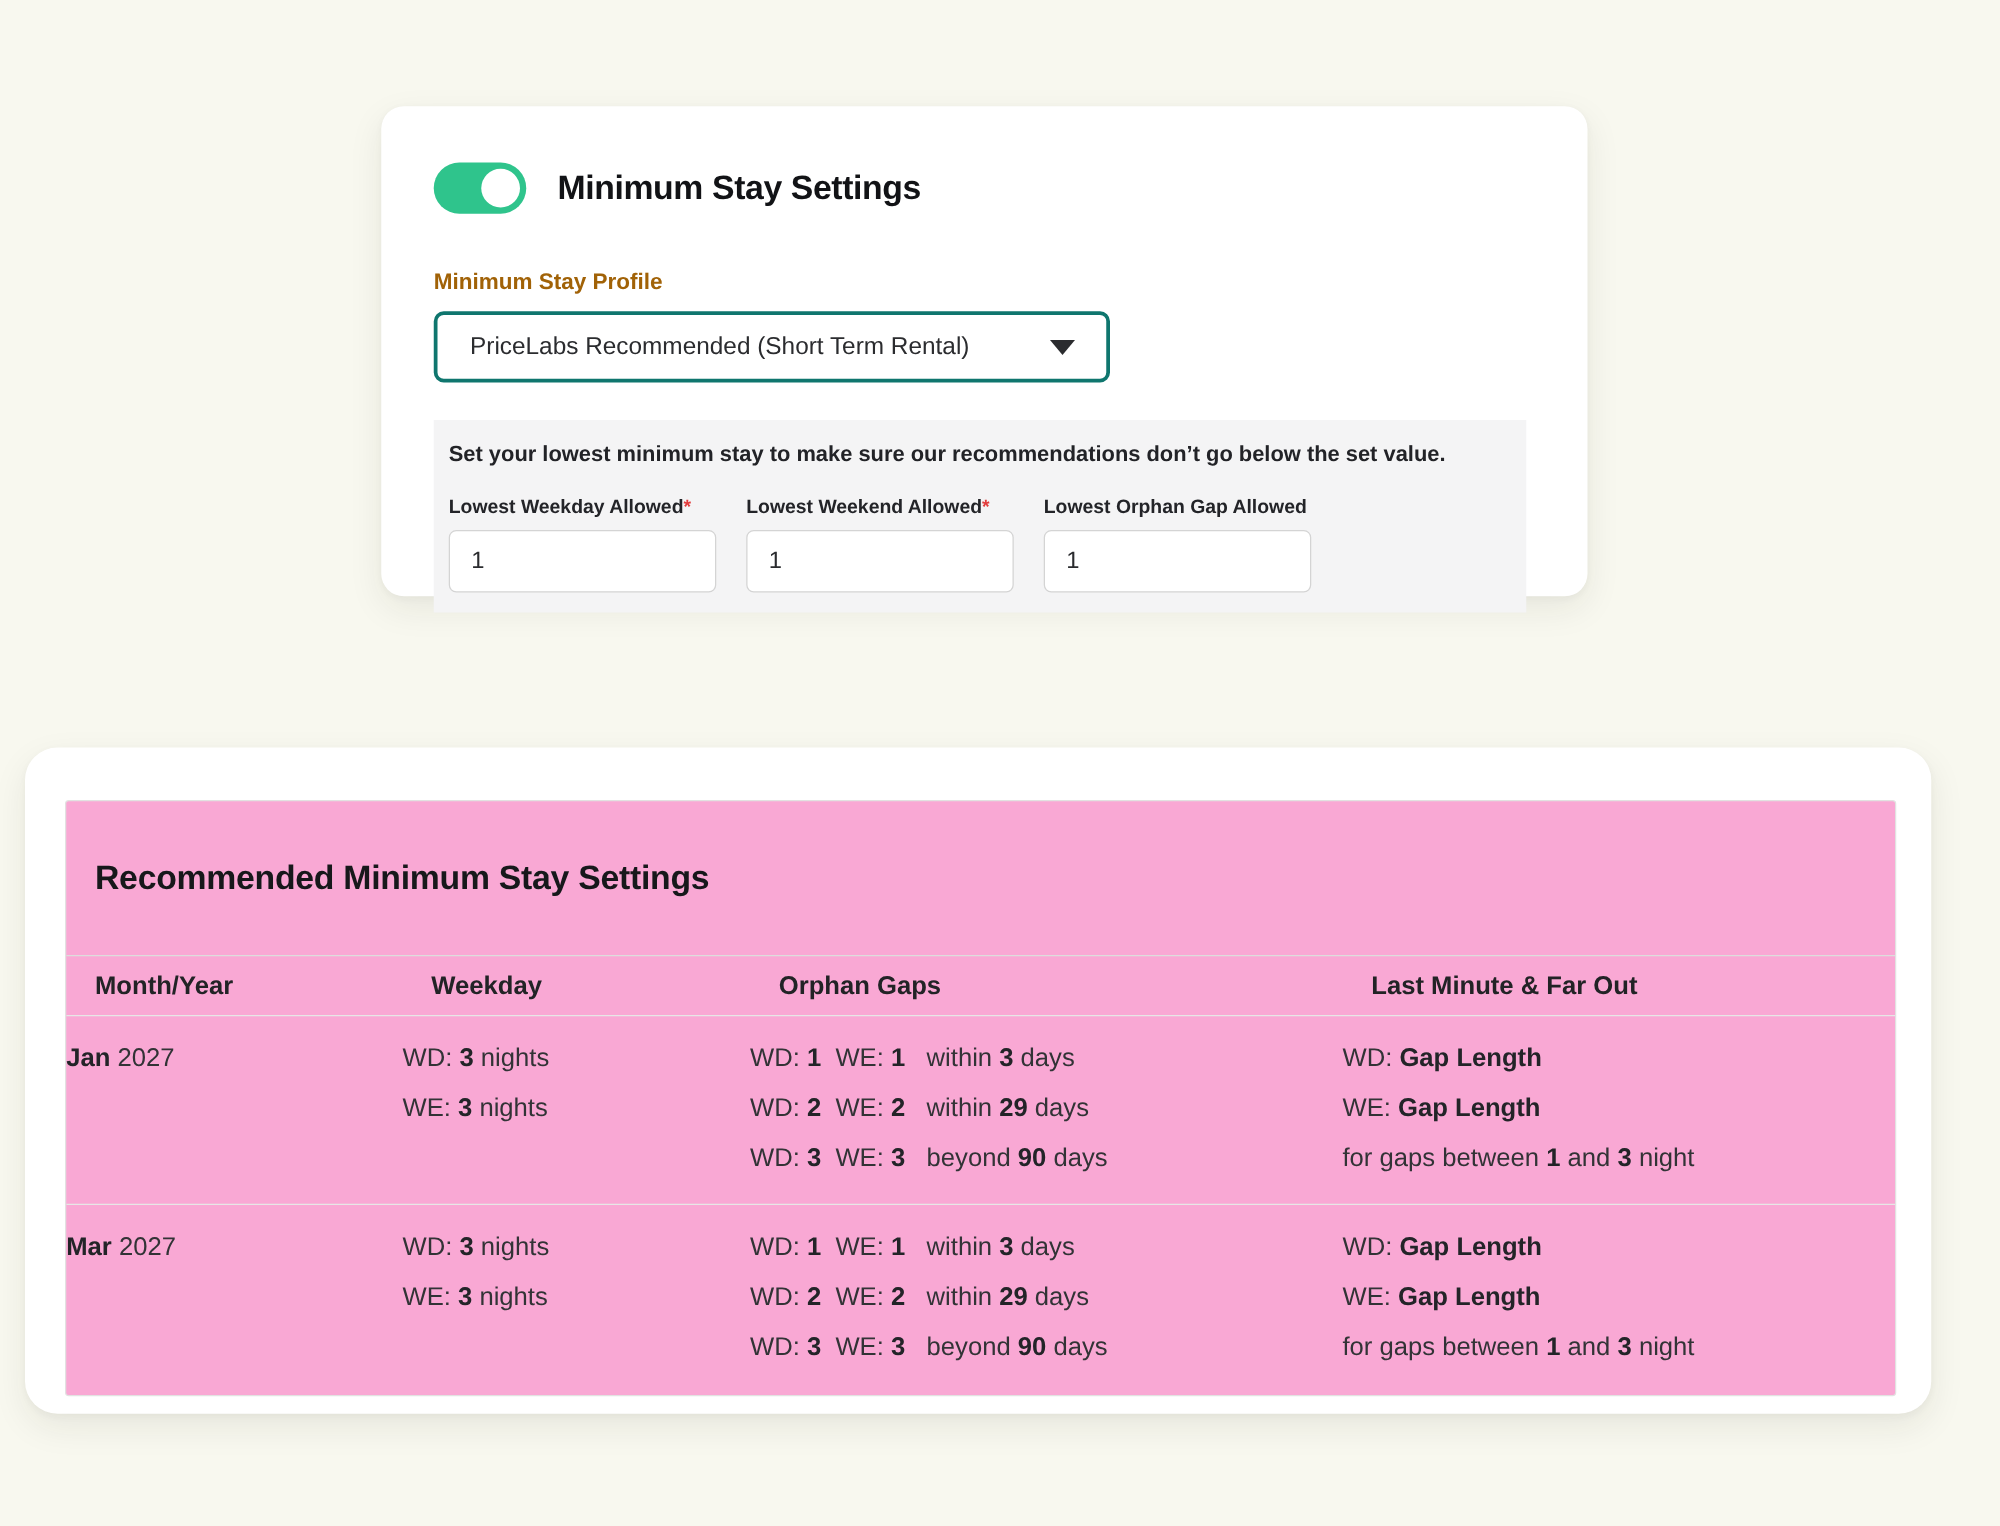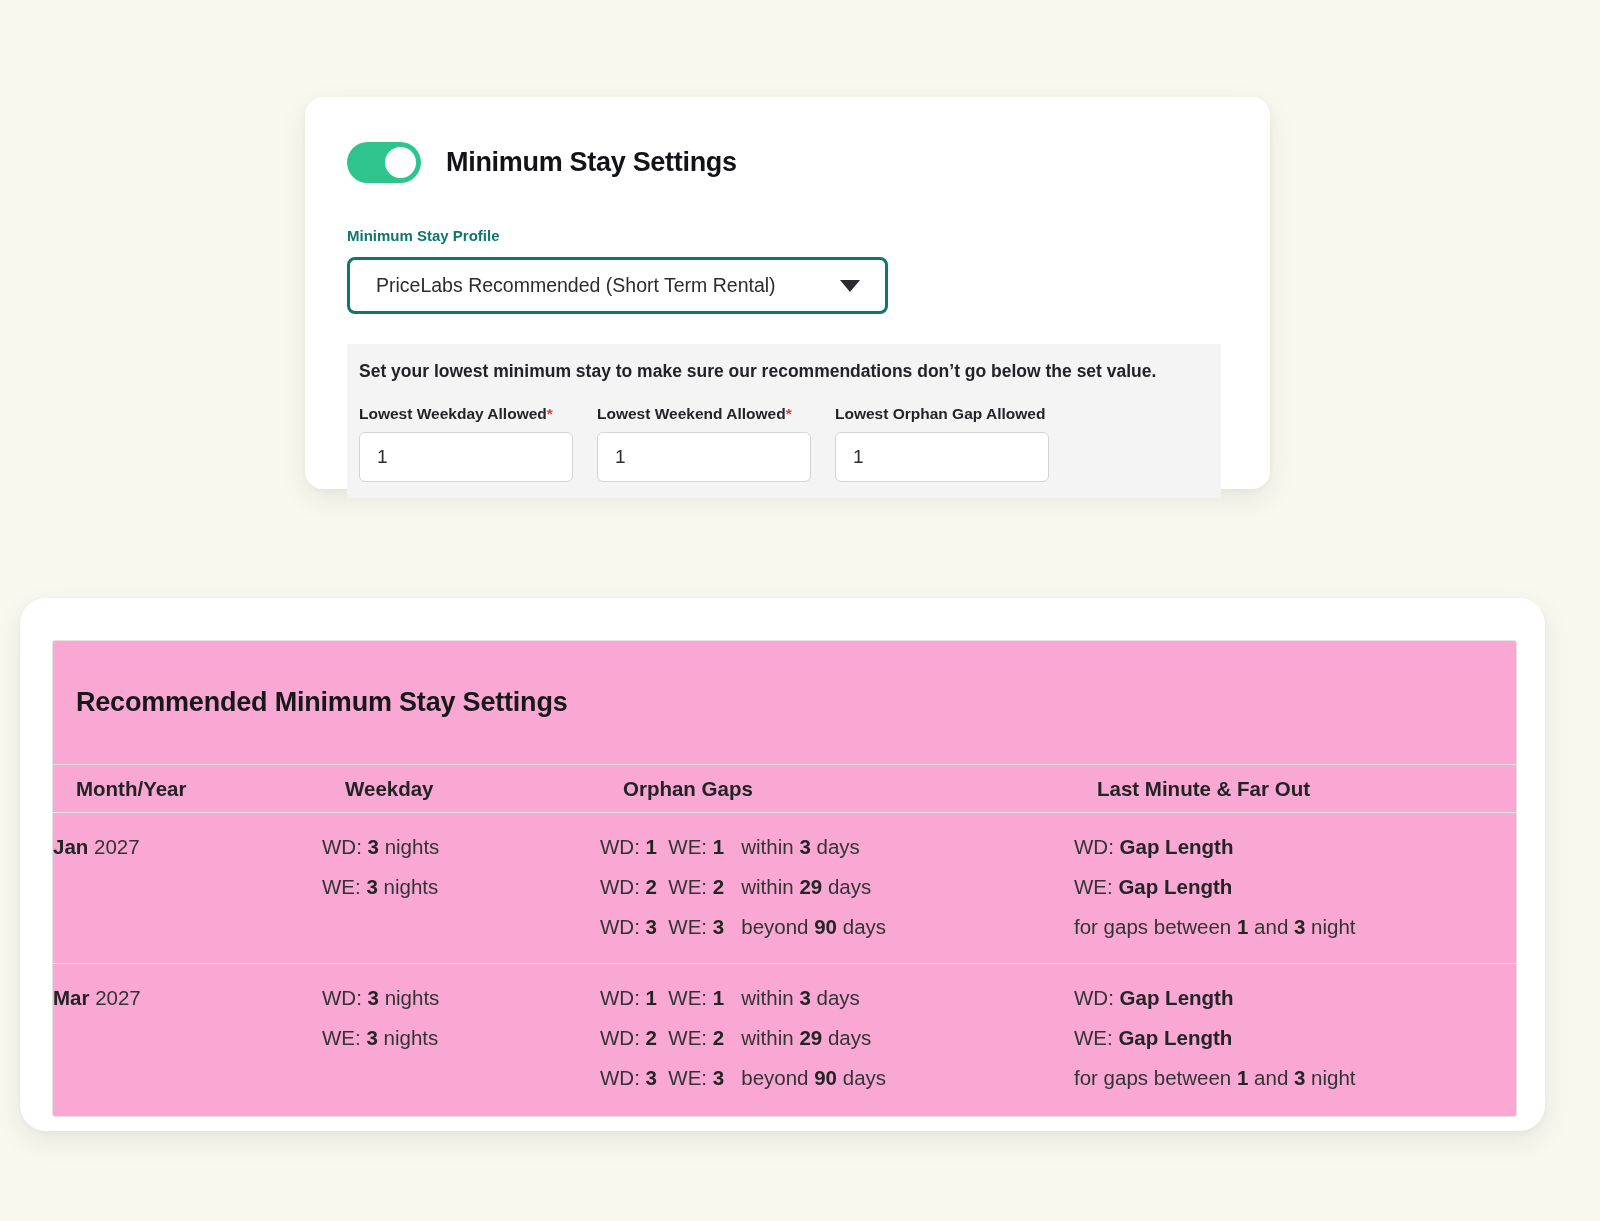--- a/index.html
+++ b/index.html
@@ -11,21 +11,21 @@
     position: relative;
     overflow: hidden;
   }
   .card {
     position: absolute;
     background: #ffffff;
     box-shadow: 0 10px 28px rgba(40,40,30,0.08), 0 2px 6px rgba(40,40,30,0.04);
   }
   
   .top-card {
-    left: 305px; top: 97px;
+    left: 305px; top: 85px;
     width: 965px; height: 392px;
     border-radius: 18px;
     padding: 45px 49px 0 42px;
   }
   .toggle-row { display: flex; align-items: center; gap: 25px; }
   .toggle {
     width: 74px; height: 41px;
     border-radius: 21px;
     position: relative;
     cursor: pointer;
@@ -40,23 +40,23 @@
   }
   .top-title {
     font-size: 27px;
     font-weight: 800;
     letter-spacing: -0.3px;
     color: #121316;
   }
   .profile-label {
     display: block;
     margin-top: 44px;
-    font-size: 15px;
-    font-weight: 700;
-    color: #0f766e;
+    font-size: 18px;
+    font-weight: 700;
+    color: #a16207;
   }
   .select {
     margin-top: 13px;
     width: 541px; height: 57px;
     border: 3px solid #0f766e;
     border-radius: 8px;
     background: #fff;
     display: flex;
     align-items: center;
     justify-content: space-between;

